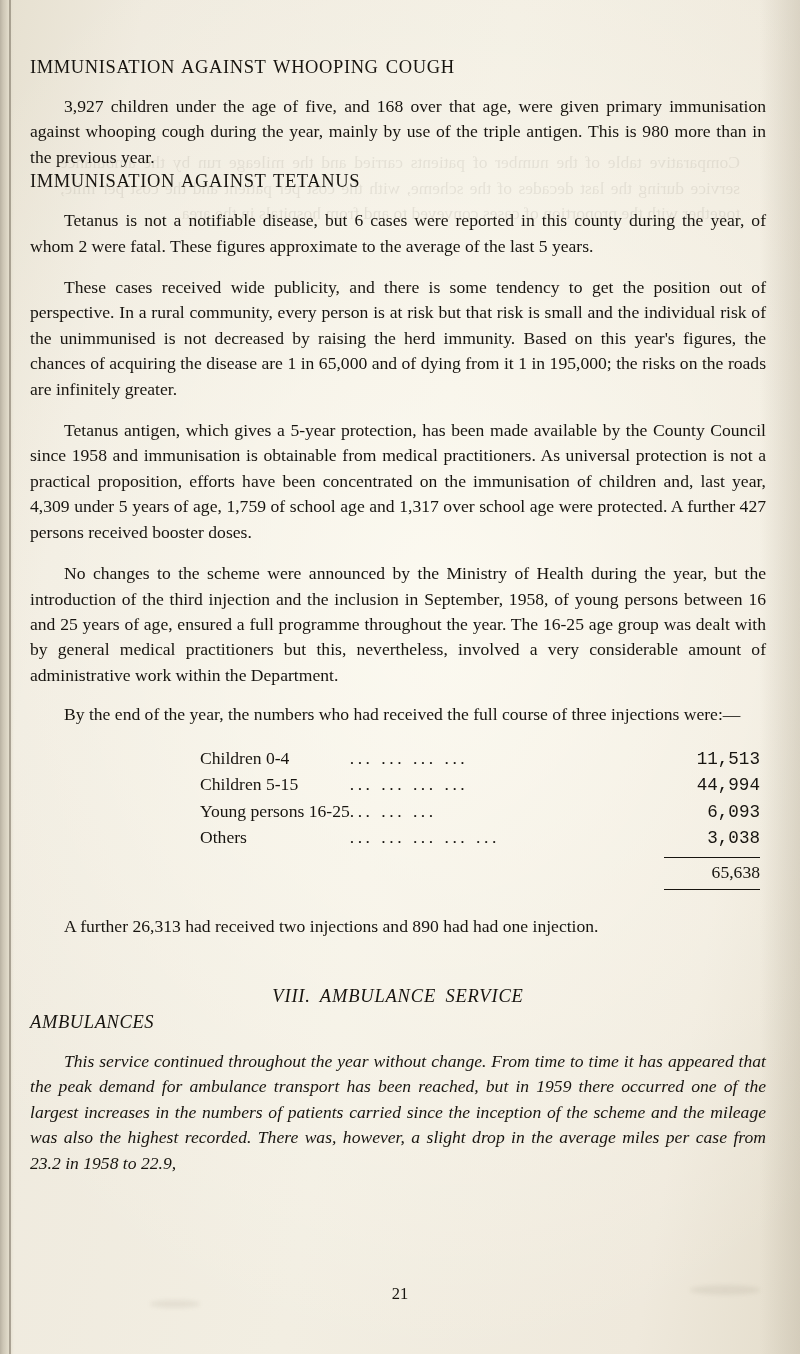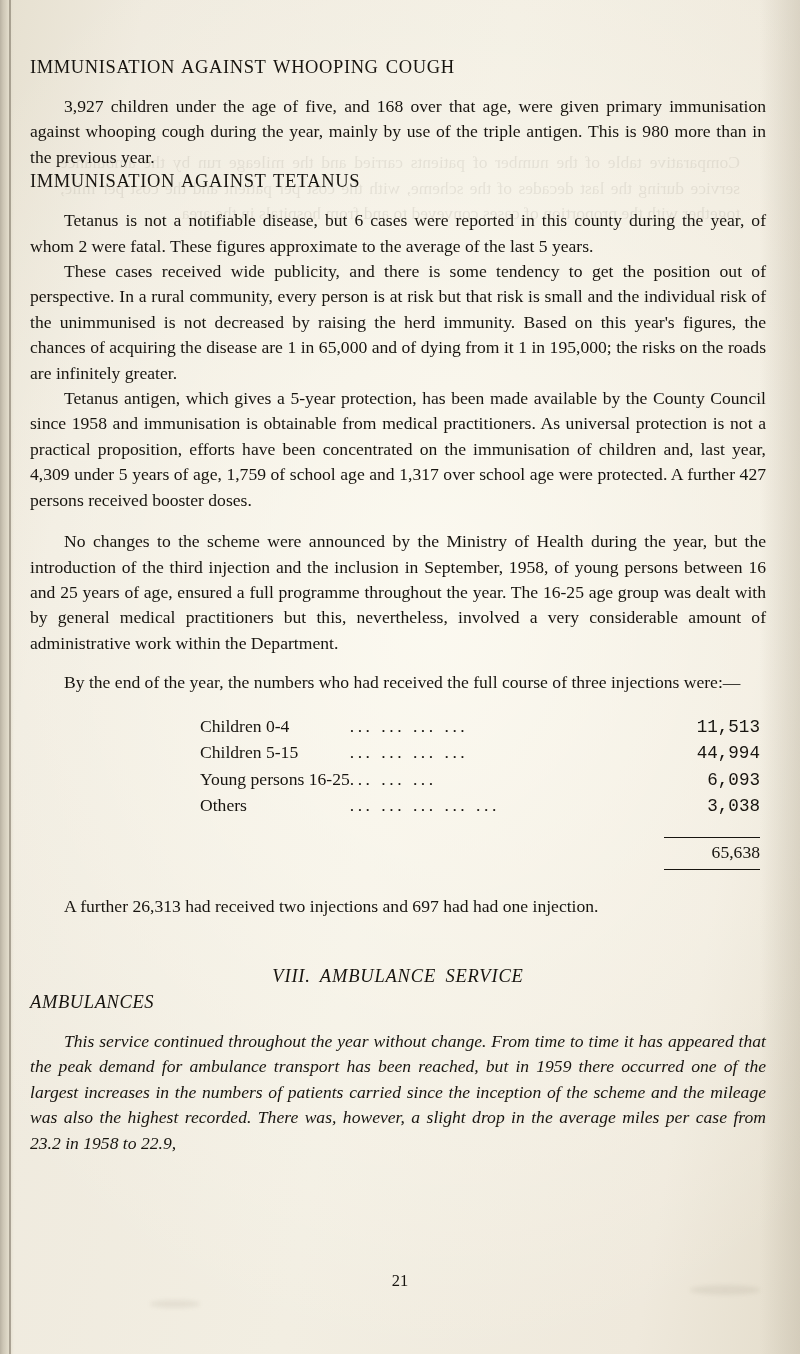--- a/index.html
+++ b/index.html
@@ -90,25 +90,25 @@
     font-size: 17.6px;
     line-height: 25.4px;
     text-align: justify;
     text-justify: inter-word;
     margin: 0;
     padding: 0;
     text-indent: 34px;
     hyphens: manual;
   }
   p.after-heading { margin-top: 16px; }
-  p.next-para { margin-top: 0px; }
+  p.next-para { margin-top: 16px; }
 
   
   .figures {
-    margin: 18px 0 12px 0;
+    margin: 18px 0 0 0;
     padding: 0;
     border-collapse: collapse;
     width: 560px;
     margin-left: 170px;
     font-size: 17.6px;
     line-height: 25.6px;
   }
   .figures td {
     padding: 0;
     vertical-align: baseline;
@@ -159,21 +159,21 @@
     letter-spacing: 0.8px;
     word-spacing: 4px;
     margin: 0;
     line-height: 22px;
   }
   .chapter-block { margin-top: 46px; font-style: italic; }
 
   .page-number {
     position: absolute;
     left: 0; right: 0;
-    bottom: 63px;
+    bottom: 50px;
     text-align: center;
     font-size: 16.5px;
     font-family: "Liberation Serif", "DejaVu Serif", serif;
   }
 
   
   .smudge {
     position: absolute;
     pointer-events: none;
     background: rgba(120,106,84,0.10);
@@ -232,21 +232,21 @@
         </tr>
       </tbody>
     </table>
 
     <div class="total-wrap">
       <div class="total-box">
         <div class="rule-top rule-bottom">65,638</div>
       </div>
     </div>
 
-    <p class="body" style="margin-top:24px;">A further 26,313 had received two injections and 697 had had one injection.</p>
+    <p class="body" style="margin-top:24px;">A further 26,313 had received two injections and 890 had had one injection.</p>
 
     <div class="chapter-block">
       <h2 class="chapter-heading">VIII.    AMBULANCE SERVICE</h2>
       <h2 class="section-heading" style="margin-top:4px;">AMBULANCES</h2>
       <p class="body after-heading">This service continued throughout the year without change.  From time to time it has appeared that the peak demand for ambulance transport has been reached, but in 1959 there occurred one of the largest increases in the numbers of patients carried since the inception of the scheme and the mileage was also the highest recorded.  There was, however, a slight drop in the average miles per case from 23.2 in 1958 to 22.9,</p>
     </div>
 
   </div>
 
   <div class="page-number">21</div>

